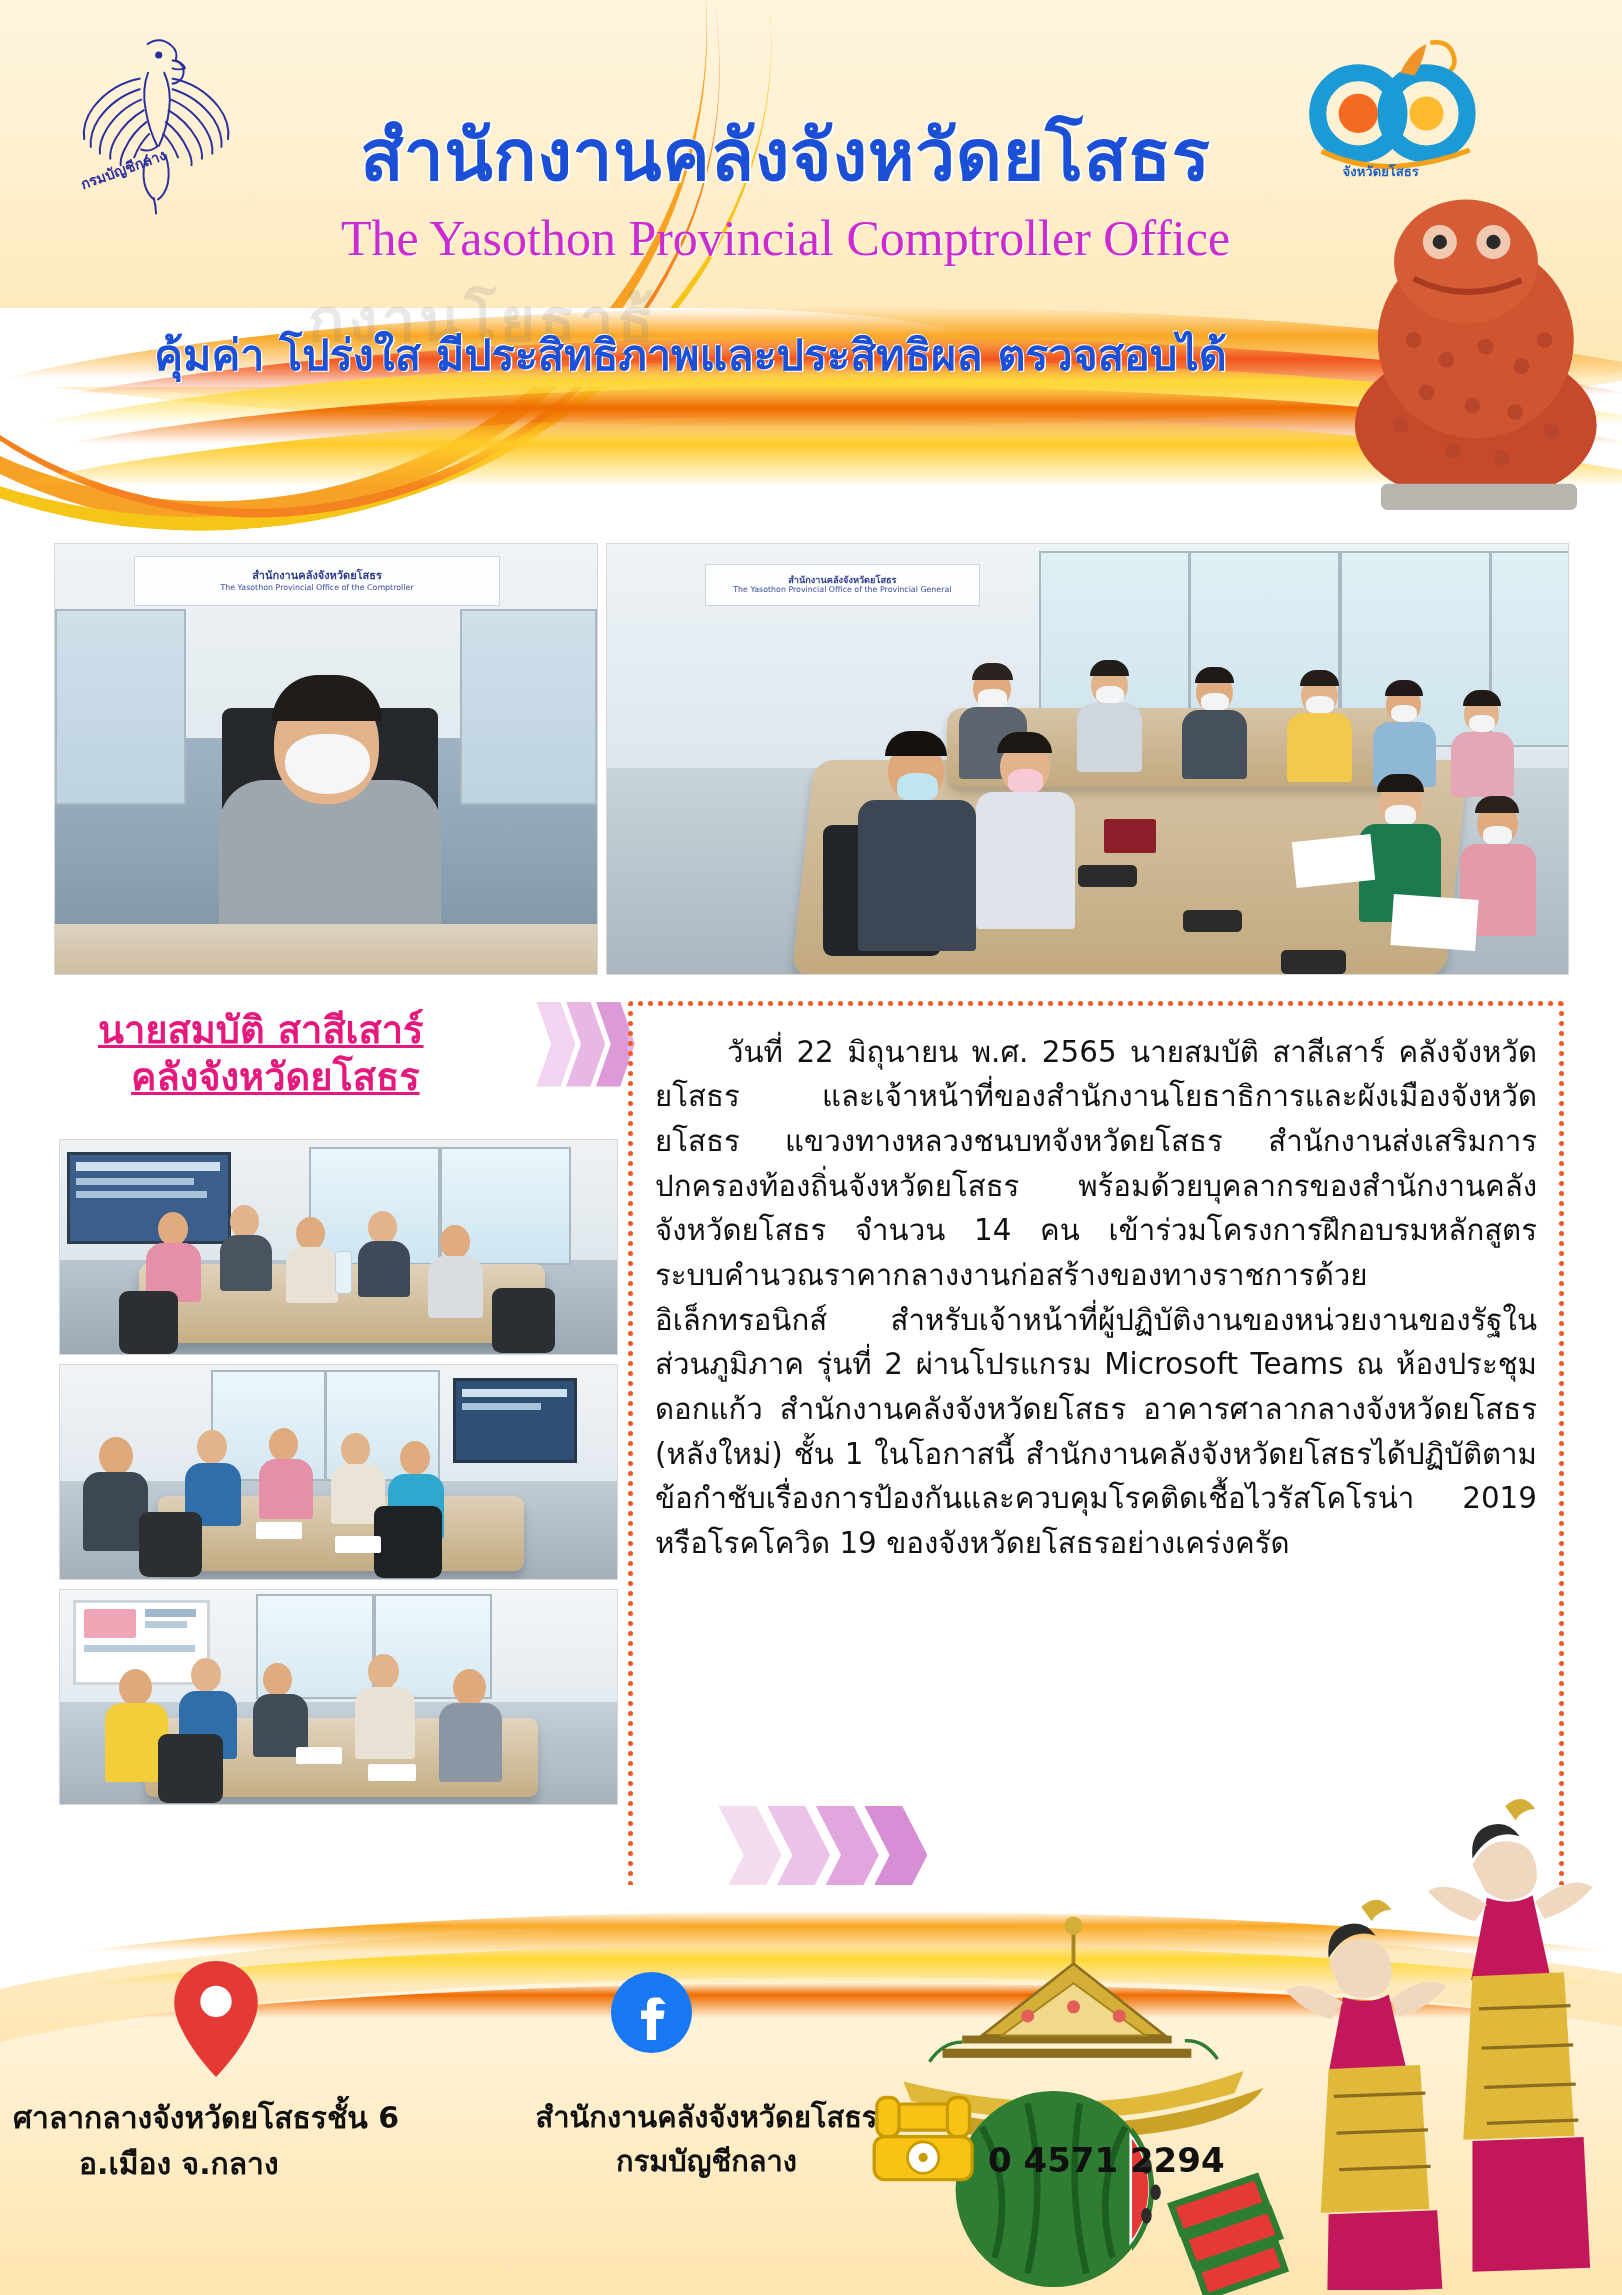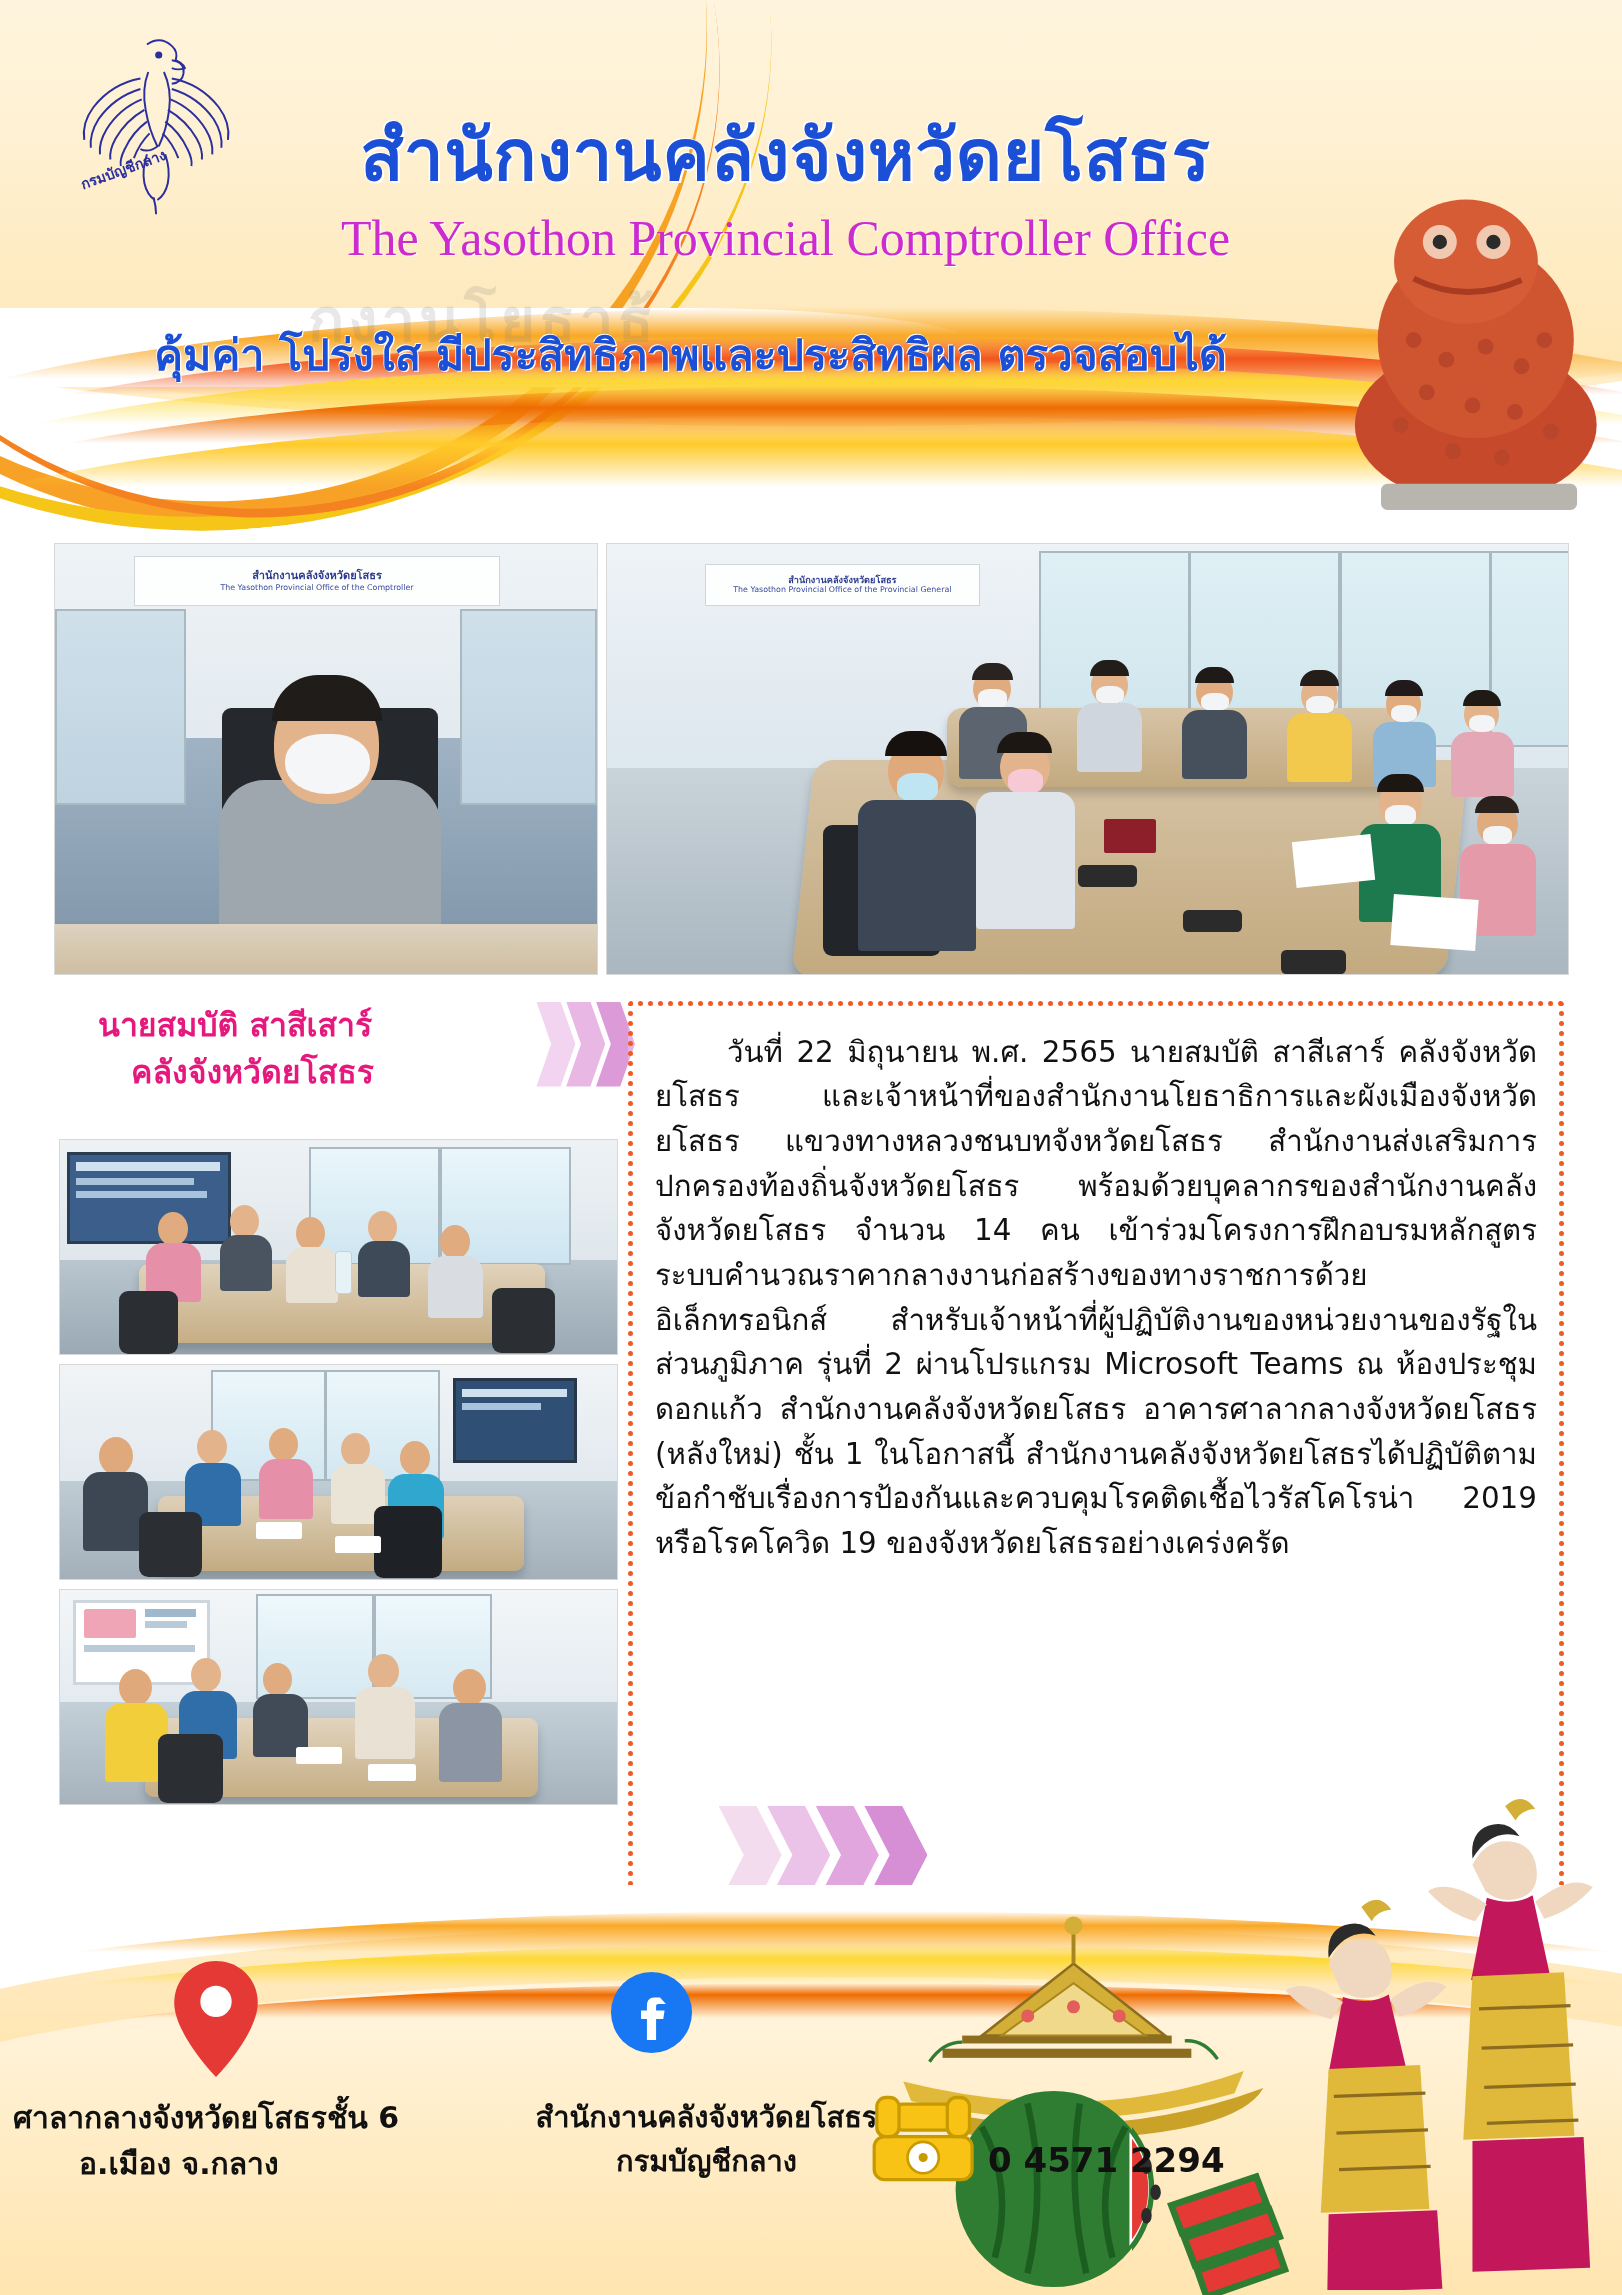--- a/index.html
+++ b/index.html
@@ -185,23 +185,24 @@
     width: 576px; height: 105px;
   }
   .chev-row { position:absolute; right: 0; top: 6.5px; display:flex; }
   .chev {
     width: 39px; height: 85px;
     clip-path: polygon(0 0, 62% 0, 100% 50%, 62% 100%, 0 100%, 38% 50%);
     margin-left: -9.2px;
   }
   .name-line1, .name-line2 {
     position:absolute; left: 39px;
-    font-size: 32px; font-weight:bold; color:#e5197d;
+    font-size: 38px; font-weight:bold; color:#e5197d;
     text-shadow: 0.7px 0.7px 0 #fff;
     white-space: nowrap;
+    text-decoration: underline;
   }
   .name-line1 { top: 3.9px; }
   .name-line2 { top: 51px; left: 72px; text-align: right;}
 
   
   .photo-col {
     position:absolute; left: 59px; top: 1139px;
     width: 559px;
     display:flex; flex-direction:column; gap: 9.2px;
   }
@@ -320,20 +321,32 @@
           <path d="M174 164 q16 16 24 38"></path>
 
           <path d="M150 196 q-8 24 -4 44 q4 18 16 26"></path>
           <path d="M178 196 q8 24 4 44 q-4 18 -16 26"></path>
           <path d="M160 262 q4 14 4 26"></path>
         </g>
         <text x="52" y="250" transform="rotate(-20 52 250)" font-family="DejaVu Sans" font-size="22" fill="#2b2f9e" font-weight="bold">กรมบัญชีกลาง</text>
       </svg>
     </div>
 
+    <div class="logo60">
+      <svg viewBox="0 0 290 250">
+        <path d="M196 10 q26 -4 34 16 q8 20 -8 30 q18 8 16 28" fill="none" stroke="#f2a11b" stroke-width="7"></path>
+        <circle cx="86" cy="118" r="62" fill="none" stroke="#1b9ad6" stroke-width="26"></circle>
+        <circle cx="190" cy="118" r="62" fill="none" stroke="#1b9ad6" stroke-width="26"></circle>
+        <circle cx="86" cy="118" r="30" fill="#f36a21"></circle>
+        <circle cx="190" cy="118" r="26" fill="#fdbb30"></circle>
+        <path d="M150 56 q16 -34 40 -44 q-6 30 -18 48" fill="#f0932b"></path>
+        <path d="M30 176 q60 28 124 22 q50 -4 102 -24" fill="none" stroke="#f2a11b" stroke-width="8"></path>
+        <text x="62" y="214" font-family="DejaVu Sans" font-size="20" fill="#1e5fbf" font-weight="bold">จังหวัดยโสธร</text>
+      </svg>
+    </div>
 
     <div class="toad">
       <svg viewBox="0 0 420 560">
         <ellipse cx="215" cy="430" rx="185" ry="120" fill="#c6492c"></ellipse>
         <ellipse cx="215" cy="300" rx="150" ry="150" fill="#cf5430"></ellipse>
         <ellipse cx="200" cy="180" rx="110" ry="95" fill="#d65c36"></ellipse>
         <circle cx="160" cy="150" r="26" fill="#f0c9b0"></circle>
         <circle cx="160" cy="150" r="11" fill="#2b2b2b"></circle>
         <circle cx="242" cy="150" r="26" fill="#f0c9b0"></circle>
         <circle cx="242" cy="150" r="11" fill="#2b2b2b"></circle>

